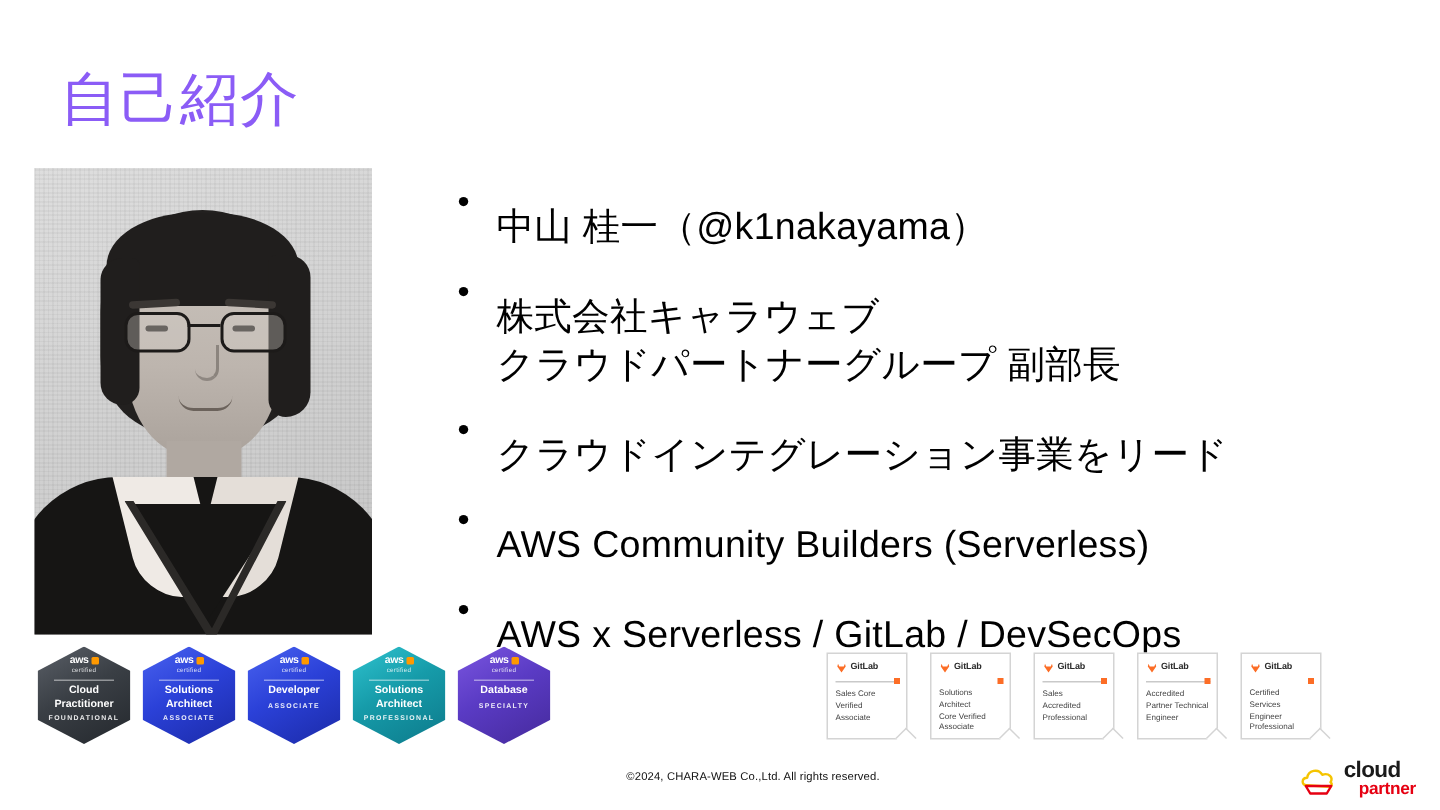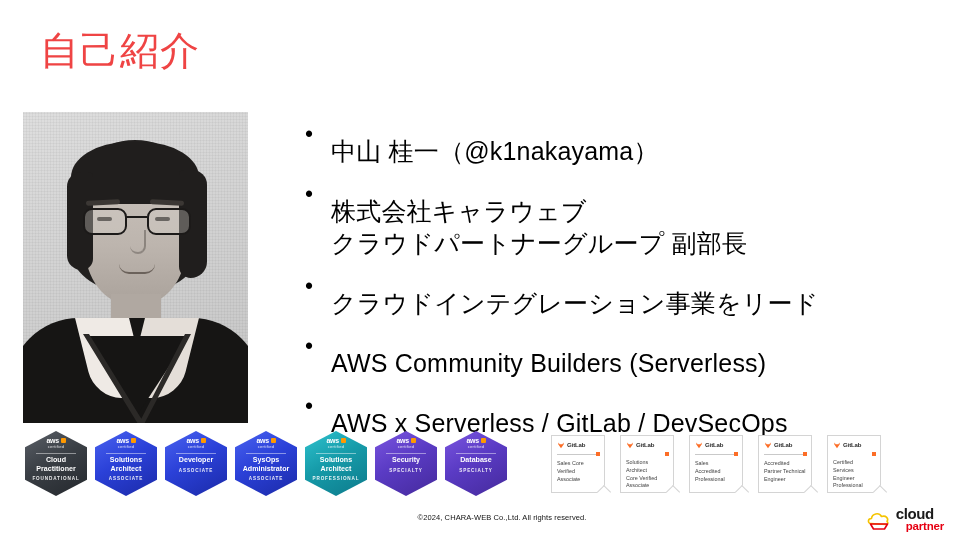--- a/index.html
+++ b/index.html
@@ -13,26 +13,26 @@
     position: relative;
     overflow: hidden;
     font-family: "Liberation Sans", "DejaVu Sans", sans-serif;
     color: #000000;
   }
 
   
   #slide-title {
     position: absolute;
     left: 40px;
-    top: 28px;
+    top: 44px;
     font-size: 39px;
     line-height: 1.2;
     font-weight: 400;
     letter-spacing: 1px;
-    color: #ef4444;
+    color: #8b5cf6;
     white-space: nowrap;
   }
 
   
   #portrait {
     position: absolute;
     left: 23px;
     top: 112px;
     width: 225px;
     height: 311px;
@@ -511,61 +511,36 @@
         <span class="aws-txt">aws</span>
         <span class="aws-sq"></span>
       </div>
       <div class="aws-cert">certified</div>
     </div>
     <div class="divider"></div>
     <div class="b-title">Developer</div>
     <div class="b-level">ASSOCIATE</div>
   </div>
 
-  <div class="aws-badge blue">
-    <div class="aws-logo">
-      <div class="aws-word">
-        <span class="aws-txt">aws</span>
-        <span class="aws-sq"></span>
-      </div>
-      <div class="aws-cert">certified</div>
-    </div>
-    <div class="divider"></div>
-    <div class="b-title">SysOps
-Administrator</div>
-    <div class="b-level">ASSOCIATE</div>
-  </div>
 
   <div class="aws-badge teal">
     <div class="aws-logo">
       <div class="aws-word">
         <span class="aws-txt">aws</span>
         <span class="aws-sq"></span>
       </div>
       <div class="aws-cert">certified</div>
     </div>
     <div class="divider"></div>
     <div class="b-title">Solutions
 Architect</div>
     <div class="b-level">PROFESSIONAL</div>
   </div>
 
 
-  <div class="aws-badge purple">
-    <div class="aws-logo">
-      <div class="aws-word">
-        <span class="aws-txt">aws</span>
-        <span class="aws-sq"></span>
-      </div>
-      <div class="aws-cert">certified</div>
-    </div>
-    <div class="divider"></div>
-    <div class="b-title">Security</div>
-    <div class="b-level">SPECIALTY</div>
-  </div>
 
   <div class="aws-badge purple">
     <div class="aws-logo">
       <div class="aws-word">
         <span class="aws-txt">aws</span>
         <span class="aws-sq"></span>
       </div>
       <div class="aws-cert">certified</div>
     </div>
     <div class="divider"></div>

